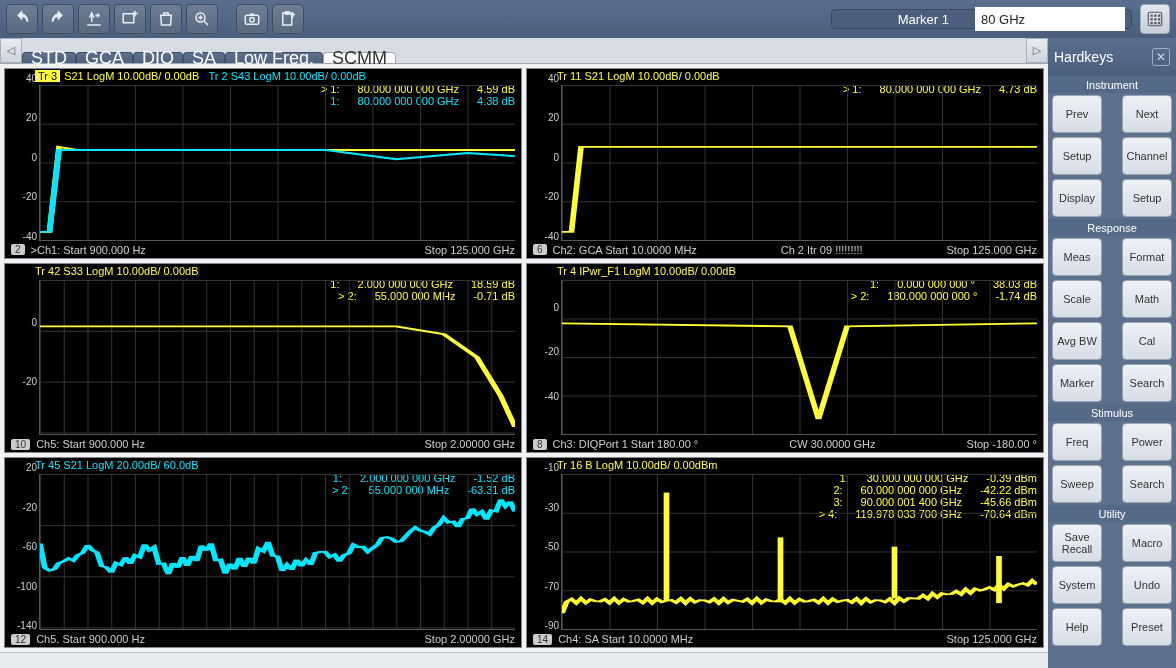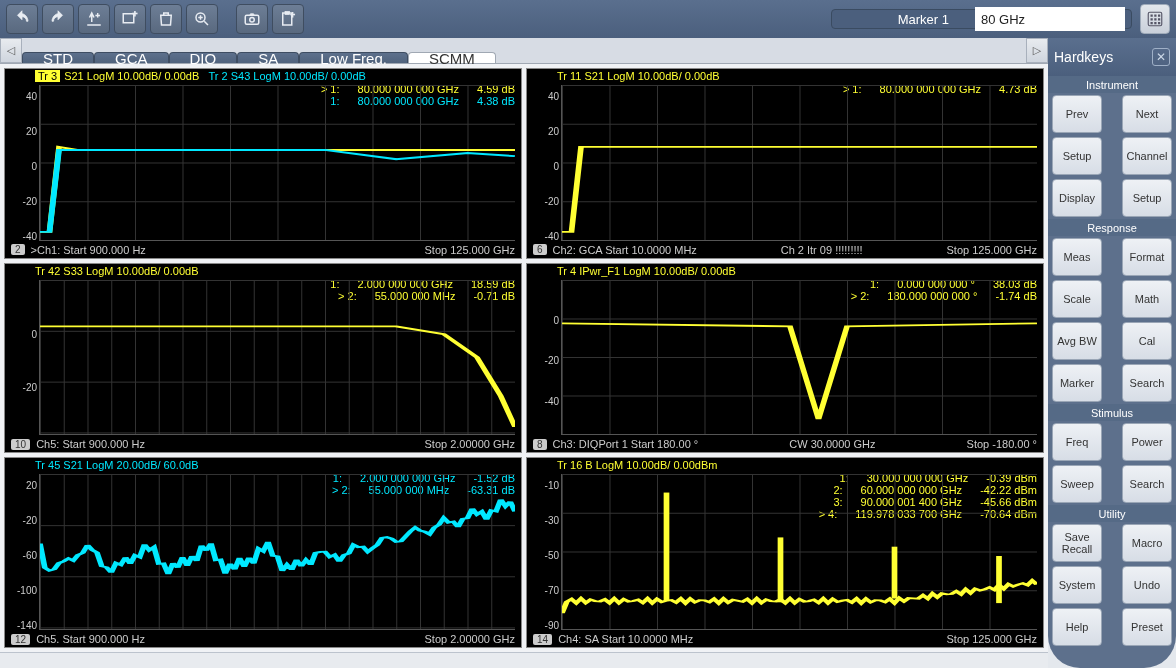--- a/index.html
+++ b/index.html
@@ -79,27 +79,27 @@
   }
   .tab-scroll {
     width: 22px;
     background: linear-gradient(#e8ebef,#cfd5de);
     border: 1px solid #a8b0bc;
     display:flex;align-items:center;justify-content:center;
     font-size: 11px; color:#555;
     cursor:pointer;
   }
   .tab {
-    padding: 0 20px;
+    padding: 0 8px;
     background: linear-gradient(#5d708c,#50637d);
     color: #fff;
     border: 1px solid #3e4d62;
     border-bottom:none;
     display:flex;align-items:center;
-    font-size: 15px;
+    font-size: 18px;
     cursor:pointer;
     margin-top:14px;
     border-top-left-radius:4px;border-top-right-radius:4px;
   }
   .tab.active {
     background: #fff;
     color: #333;
     border-color:#a0a8b3;
   }
 
@@ -142,21 +142,21 @@
   .plot-markers .cyan { color:#00e8ff; }
   .plot-body {
     flex:1;
     position: relative;
     margin: 2px 6px 2px 34px;
     border-left: 1px solid #555;
     border-bottom: 1px solid #555;
   }
   .yaxis {
     position:absolute;
-    left:2px; top:22px; bottom:16px;
+    left:2px; top:4px; bottom:16px;
     width:30px;
     display:flex; flex-direction:column; justify-content:space-between;
     color:#ccc; font-size:10px; text-align:right;
   }
   .plot-footer {
     display:flex;
     color:#ccc;
     font-size:11px;
     padding: 1px 6px 2px 6px;
     align-items:center;
@@ -175,21 +175,20 @@
     background-size: 10% 25%;
   }
   .trace-svg { position:absolute; inset:0; width:100%; height:100%; }
 
   
   .hardkeys {
     width: 128px;
     background: #5d708c;
     display:flex; flex-direction:column;
     padding-bottom:4px;
-    border-radius:32px;
   }
   .hk-header {
     height: 38px;
     background: linear-gradient(#5a6f8e,#4b5f7d);
     color:#fff; font-size:14px;
     display:flex; align-items:center; justify-content:space-between;
     padding:0 6px;
   }
   .hk-close {
     width:18px;height:18px;border:1px solid #9fb0c7;border-radius:3px;

